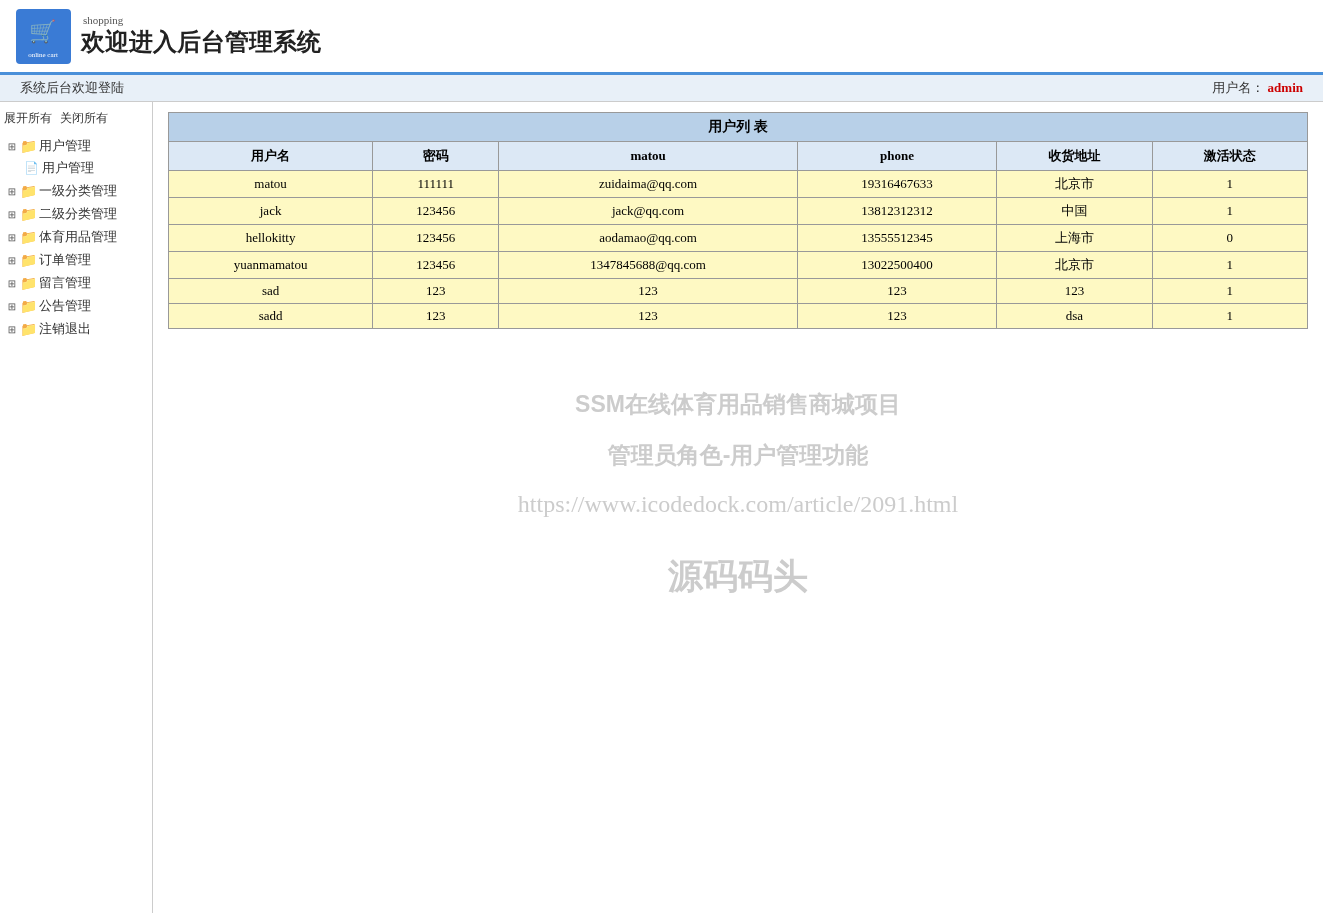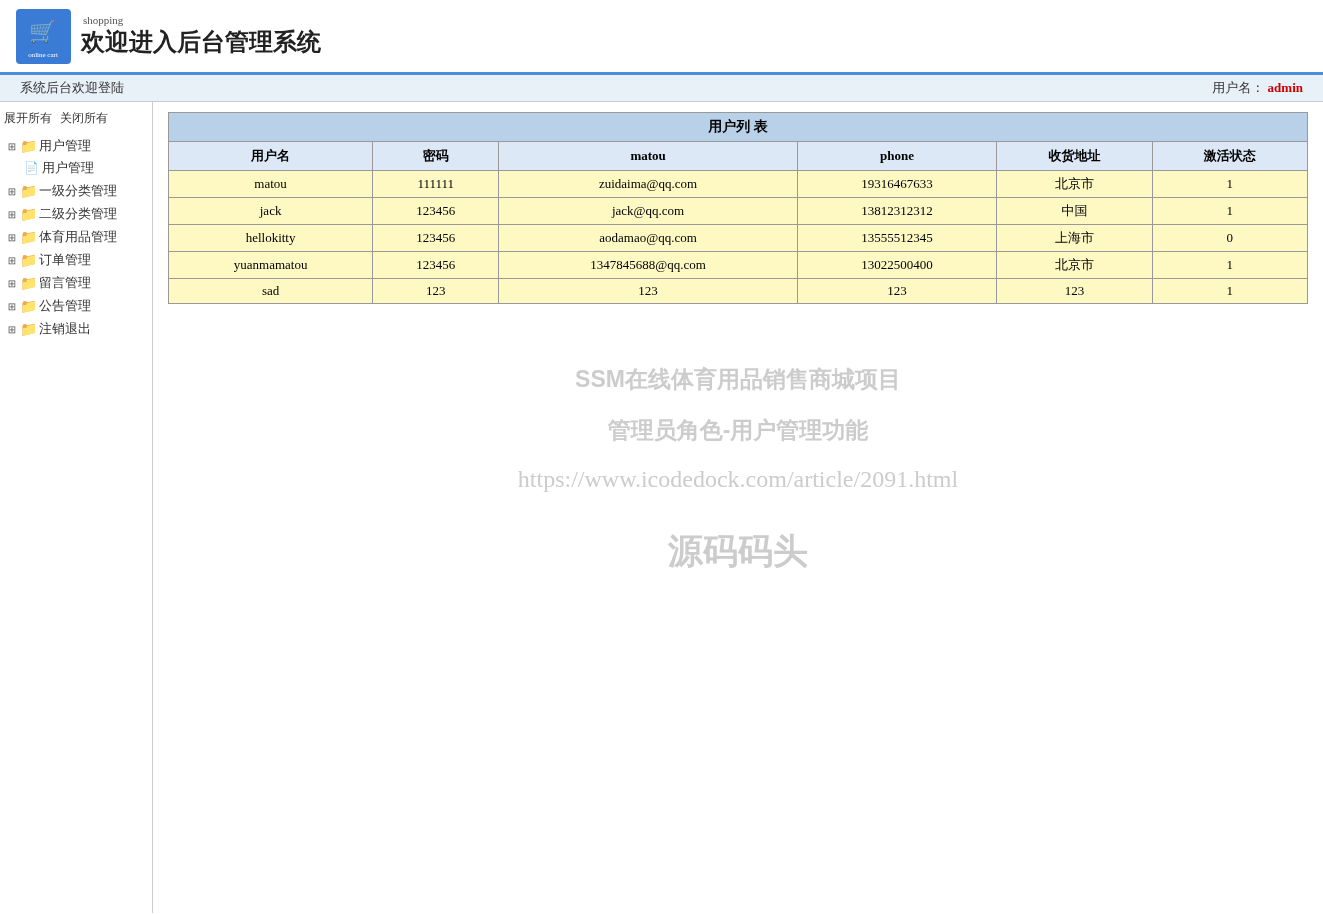--- a/index.html
+++ b/index.html
@@ -306,20 +306,28 @@
               <td>1</td>
             </tr>
             <tr>
               <td>sad</td>
               <td>123</td>
               <td>123</td>
               <td>123</td>
               <td>123</td>
               <td>1</td>
             </tr>
+            <tr>
+              <td>sadd</td>
+              <td>123</td>
+              <td>123</td>
+              <td>123</td>
+              <td>dsa</td>
+              <td>1</td>
+            </tr>
           </tbody>
       </table>
     </div>
 
     <div id="watermark-area">
       <div class="watermark-line">SSM在线体育用品销售商城项目</div>
       <div class="watermark-line">管理员角色-用户管理功能</div>
       <div class="watermark-url">https://www.icodedock.com/article/2091.html</div>
       <div class="watermark-brand">源码码头</div>
     </div>

